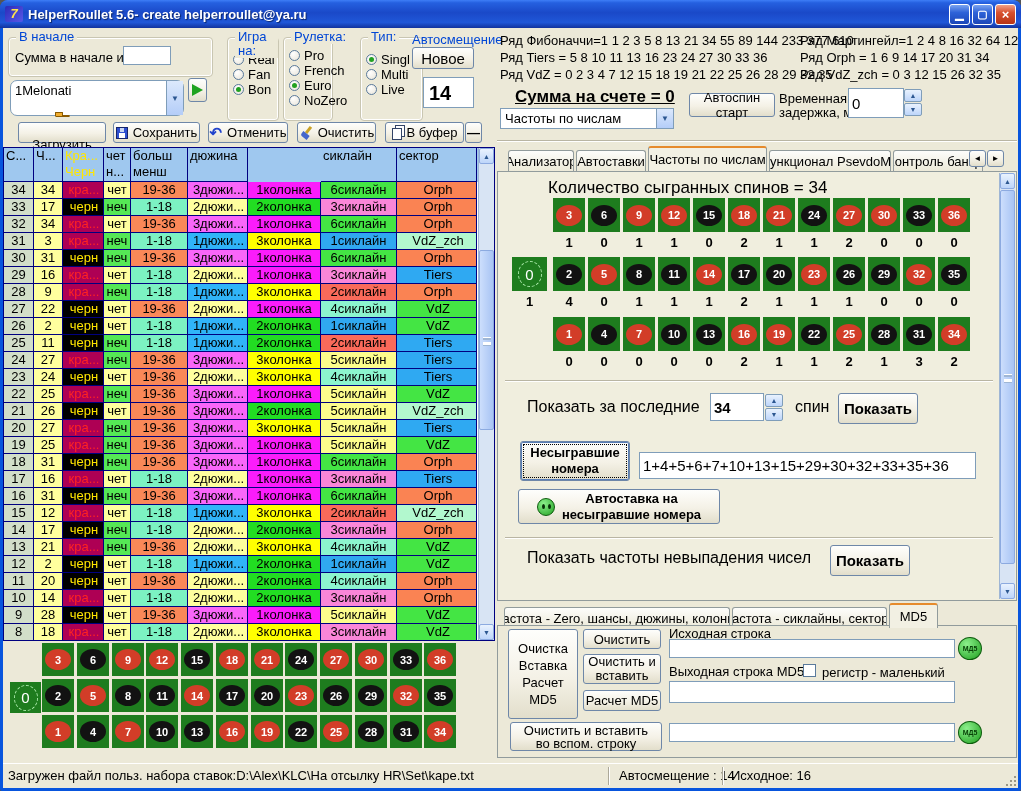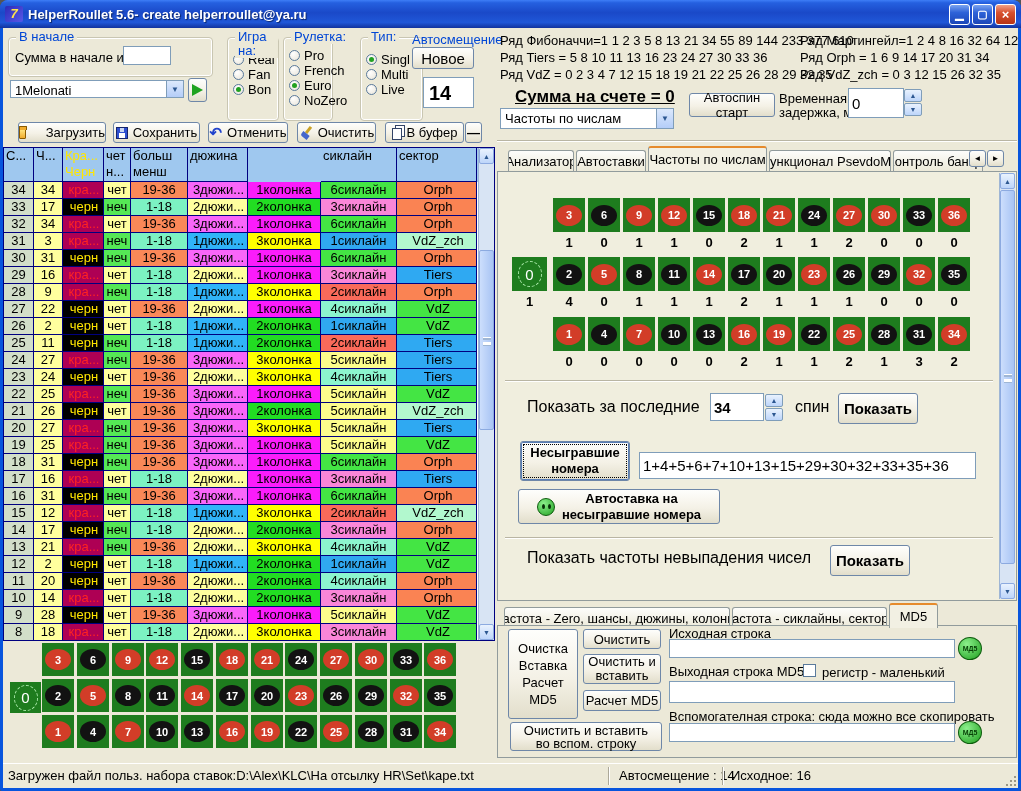--- a/index.html
+++ b/index.html
@@ -133,21 +133,21 @@
   </div>
 
   <div class="client">
 
     <div class="gbox" style="left:5px;top:9px;width:205px;height:40px;">
       <span class="glabel">В начале</span>
       <span class="small-label abs" style="left:6px;top:12px;">Сумма в начале игры</span>
       <div class="tbox" style="left:114px;top:8px;width:48px;height:19px;"></div>
     </div>
 
-    <div class="combo" style="left:7px;top:52px;width:174px;height:18px;">
+    <div class="combo" style="left:7px;top:52px;width:174px;height:36px;border-radius:7px;">
       <span class="val">1Melonati</span>
       <span class="drop">▼</span>
     </div>
     <div class="btn" style="left:185px;top:50px;width:19px;height:24px;">
       <span class="i-play"></span>
     </div>
 
     <div class="gbox" style="left:224px;top:9px;width:52px;height:84px;">
         <span class="glabel">Игра на:</span>
         <div style="padding: 14px 0px 0px 5px; display: flex; flex-direction: column;">
@@ -202,21 +202,21 @@
             <span>Live</span>
           </label>
         </div>
       </div>
 
     <span class="blue-label abs" style="left:409px;top:4px;">Автосмещение</span>
     <div class="btn" style="left:409px;top:19px;width:62px;height:22px;font-size:15px;">Новое</div>
     <div class="tbox" style="left:420px;top:49px;width:51px;height:31px;font-size:20px;font-weight:bold;text-align:left;padding:4px 0 0 5px;">14</div>
 
     <div id="toolbar">
-        <div class="btn" style="left: 15px; top: 94px; width: 88px; height: 21px; gap: 20px;">
+        <div class="btn" style="left: 15px; top: 94px; width: 88px; height: 21px; gap: 20px; flex-direction: column;">
           <span class="i-folder"></span>
           <span>Загрузить</span>
         </div>
         <div class="btn" style="left: 110px; top: 94px; width: 87px; height: 21px; gap: 5px;">
           <span class="i-floppy"></span>
           <span>Сохранить</span>
         </div>
         <div class="btn" style="left: 205px; top: 94px; width: 80px; height: 21px; gap: 5px;">
           <span class="i-undo">↶</span>
           <span>Отменить</span>
@@ -697,20 +697,21 @@
         <div class="tab" style="left: 505px; width: 66px; top: 122px;">Анализатор</div>
         <div class="tab" style="left: 573px; width: 70px; top: 122px;">Автоставки</div>
         <div class="tab active" style="left: 645px; width: 119px; top: 118px;">Частоты по числам</div>
         <div class="tab" style="left: 766px; width: 122px; top: 122px;">Функционал PsevdoMS</div>
         <div class="tab" style="left: 890px; width: 90px; top: 122px;">Контроль банкро</div>
       </div>
     <div class="btn" style="left:966px;top:122px;width:17px;height:17px;font-size:8px;">◄</div>
     <div class="btn" style="left:984px;top:122px;width:17px;height:17px;font-size:8px;">►</div>
 
     <div class="panel" style="left:494px;top:143px;width:520px;height:430px;"></div>
+    <span class="freq-title" style="position:absolute;left:545px;top:150px;">Количество сыгранных спинов = 34</span>
     <div id="freqgrid">
         <div class="rcell" style="left: 550px; top: 170px; width: 32px; height: 34px;">
           <span class="rc-num rc-red">3</span>
         </div>
         <div class="fcount" style="left: 550px; top: 207px; width: 32px;">1</div>
         <div class="rcell" style="left: 585px; top: 170px; width: 32px; height: 34px;">
           <span class="rc-num rc-black">6</span>
         </div>
         <div class="fcount" style="left: 585px; top: 207px; width: 32px;">0</div>
         <div class="rcell" style="left: 620px; top: 170px; width: 32px; height: 34px;">
@@ -911,21 +912,20 @@
 
     <span class="small-label abs" style="left:666px;top:598px;">Исходная строка</span>
     <div class="tbox" style="left:666px;top:611px;width:286px;height:19px;"></div>
     <span class="i-md5 abs" style="left:955px;top:609px;">МД5</span>
 
     <span class="small-label abs" style="left:666px;top:636px;">Выходная строка MD5</span>
     <span class="chk" style="left:800px;top:636px;"></span>
     <span class="small-label abs" style="left:819px;top:637px;">регистр  - маленький</span>
     <div class="tbox" style="left:666px;top:653px;width:286px;height:22px;"></div>
 
-    <span class="small-label abs" style="left:666px;top:681px;">Вспомогателная строка: сюда можно все скопировать</span>
     <div class="tbox" style="left:666px;top:695px;width:286px;height:19px;"></div>
     <span class="i-md5 abs" style="left:955px;top:693px;">МД5</span>
 
     <div class="statusbar">
       <span class="stext" style="left:5px;max-width:595px;">Загружен файл польз. набора ставок:D:\Alex\KLC\На отсылку HR\Set\kape.txt</span>
       <span class="sep" style="left:605px;"></span>
       <span class="stext" style="left:616px;">Автосмещение : 14</span>
       <span class="sep" style="left:719px;"></span>
       <span class="stext" style="left:728px;">Исходное: 16</span>
       <span class="gripdots"></span>

